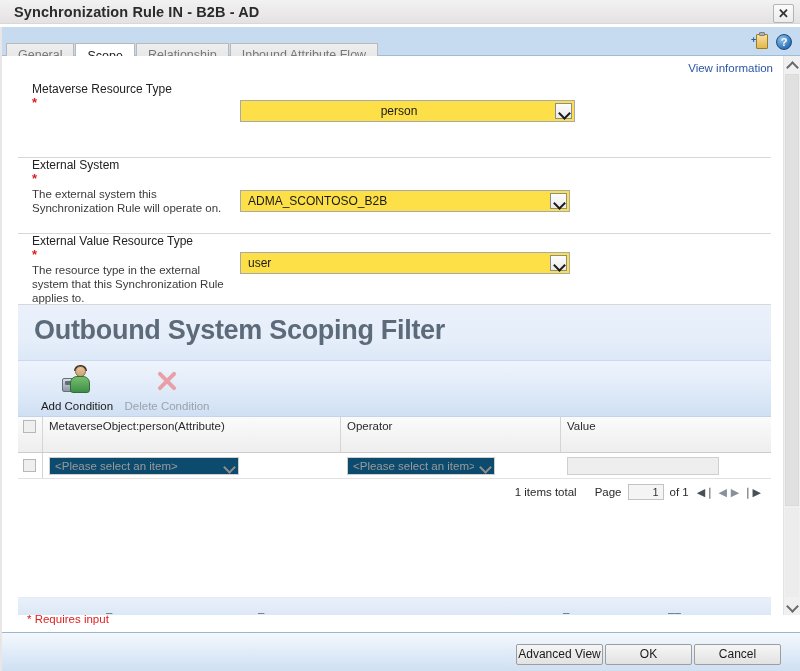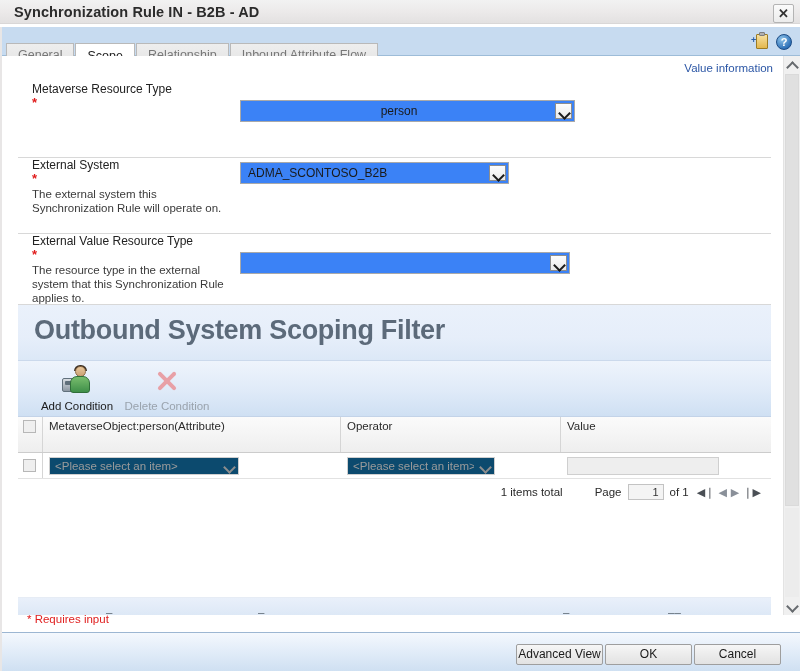--- a/index.html
+++ b/index.html
@@ -194,21 +194,21 @@
     position: absolute;
     left: 14px; top: 29px;
     width: 205px;
     font-size: 11.5px;
     color: #3a3a3a;
     line-height: 14px;
   }
   .dd {
     position: absolute;
     height: 22px;
-    background: #3b82f6;
+    background: #fde047;
     border: 1px solid #a9a9a9;
     box-sizing: border-box;
     cursor: pointer;
   }
   .dd-value {
     position: absolute;
     left: 7px; top: 0;
     right: 24px;
     line-height: 20px;
     font-size: 12px;
@@ -605,46 +605,47 @@
         <span class="clip-plus">+</span>
         <span class="clip-body"></span>
         <span class="clip-clamp"></span>
       </div>
       <div class="help-icon">?</div>
     </div>
   </div>
 
   <div class="content">
 
-    <div class="more-info">Value information</div>
+    <div class="more-info">View information</div>
 
     <div class="form-row" style="top:26px;height:76px;text-align:center;">
       <div class="field-label">Metaverse Resource Type</div>
       <div class="req-star">*</div>
       <div class="dd" style="left:222px;top:18px;width:335px;">
         <span class="dd-value">person</span>
         <span class="dd-arrow"></span>
       </div>
     </div>
 
     <div class="form-row" style="top:102px;height:76px;">
       <div class="field-label">External System</div>
       <div class="req-star">*</div>
       <div class="field-desc">The external system this Synchronization Rule will operate on.</div>
-      <div class="dd" style="left:222px;top:4px;width:269px;padding-left:40px;">
+      <div class="dd" style="left:222px;top:32px;width:330px;padding-left:40px;">
         <span class="dd-value">ADMA_SCONTOSO_B2B</span>
         <span class="dd-arrow"></span>
       </div>
     </div>
 
     <div class="form-row" style="top:178px;height:71px;">
       <div class="field-label">External Value Resource Type</div>
       <div class="req-star">*</div>
       <div class="field-desc">The resource type in the external system that this Synchronization Rule applies to.</div>
       <div class="dd" style="left:222px;top:18px;width:330px;">
+        <span class="dd-value">user</span>
         <span class="dd-arrow"></span>
       </div>
     </div>
 
     <div class="panel">
 
       <div class="panel-header">
         <div class="panel-title">Outbound System Scoping Filter</div>
       </div>
 
@@ -696,21 +697,21 @@
             </span>
           </div>
           <div class="col-c" style="left:543px;width:210px;">
             <span class="cell-txt" style="width:152px;"></span>
           </div>
         </div>
 
         <div class="grid-foot" style="height:92px;">
           <div class="pager">
             <span>1 items total</span>
-            <span style="margin-left:26px;">Page</span>
+            <span style="margin-left:12px;">Page</span>
             <span class="page-box">1</span>
             <span>of 1</span>
             <span class="pg-nav">
               <span class="pg-btn dark">◀❘</span>
               <span class="pg-btn">◀</span>
               <span class="pg-btn">▶</span>
               <span class="pg-btn dark">❘▶</span>
             </span>
           </div>
         </div>

